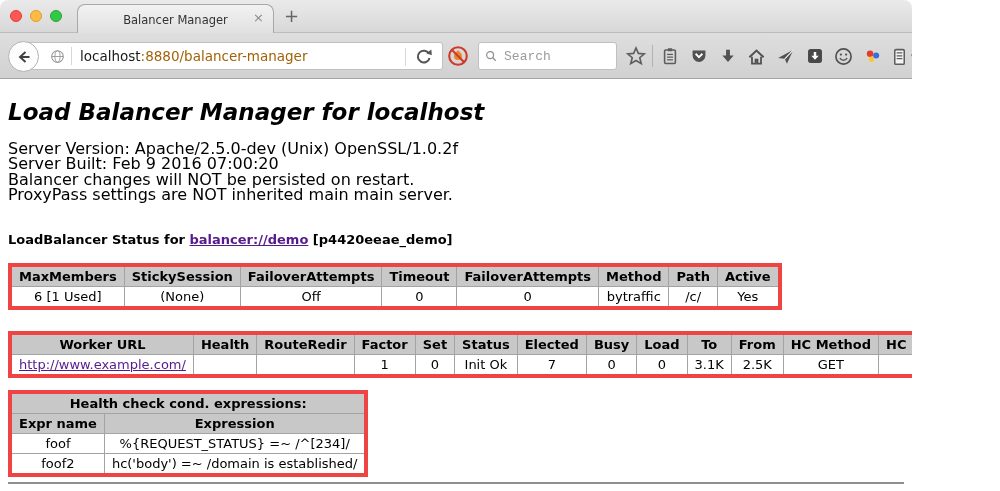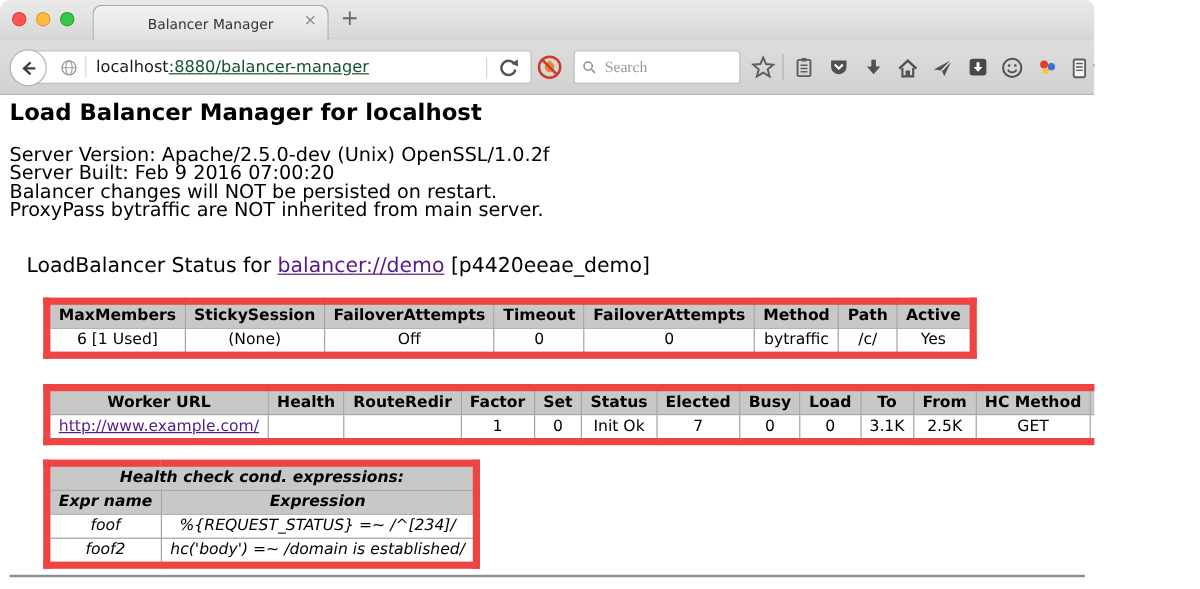--- a/index.html
+++ b/index.html
@@ -17,46 +17,46 @@
   .tab-close { position:absolute; right:9px; top:6px; color:#8a8a8a; font-size:13px; line-height:13px; cursor:default; }
   .newtab { position:absolute; left:284px; top:5px; font-size:18px; color:#666; }
 
   
   .navbar { height:46px; background:linear-gradient(#dedede,#d1d1d1); border-bottom:1px solid #a6a6a6; position:relative; }
   .backbtn { position:absolute; left:8px; top:8px; width:31px; height:31px; border-radius:50%; background:#fdfdfd; border:1px solid #b3b3b3; z-index:3; display:flex; align-items:center; justify-content:center; }
   .urlbar { position:absolute; left:23px; top:9px; width:420px; height:28px; background:#fff; border:1px solid #c0c0c0; border-radius:3px; display:flex; align-items:center; padding-left:26px; font-size:13.5px; }
   .urlbar .globe { margin-right:6px; display:flex; }
   .url-divider { width:1px; height:18px; background:#d6d6d6; margin-right:8px; }
   .url-host { color:#1a1a1a; }
-  .url-rest { color:#14532d;text-decoration:underline; }
+  .url-rest { color:#a16207; }
   .reload { position:absolute; right:9px; top:4px; display:flex; }
   .reload-sep { position:absolute; right:36px; top:5px; width:1px; height:18px; background:#d8d8d8; }
   .blocker { position:absolute; left:447px; top:12px; display:flex; }
   .searchbar { position:absolute; left:478px; top:9px; width:139px; height:28px; background:#fff; border:1px solid #c0c0c0; border-radius:3px; display:flex; align-items:center; padding:0 6px; }
-  .searchbar input { border:0; outline:0; width:100%; font-size:13px; color:#14532d; font-family:Liberation Serif, serif; background:transparent; margin-left:5px; }
+  .searchbar input { border:0; outline:0; width:100%; font-size:13px; color:#14532d; font-family:Liberation Mono, monospace; background:transparent; margin-left:5px; }
   .searchbar input::placeholder { color:#9b9b9b; }
   .icons { position:absolute; left:621px; top:0; height:46px; display:flex; align-items:center; }
   .icobox { width:29px; height:46px; display:flex; align-items:center; justify-content:center; }
   .caret { font-size:9px; color:#555; width:12px; }
   .toolbar-sep { width:1px; height:22px; background:#b2b2b2; margin:0 9px; }
   .burger { display:flex; flex-direction:column; gap:3px; }
   .burger span { display:block; width:18px; height:2.5px; background:#4a4a4a; border-radius:1px; }
 
   
   .content { padding:0 8px; color:#000; }
-  h1.title { margin:4px 0 0; font-size:19px; font-weight:bold; }
+  h1.title { margin:20px 0 0; font-size:23px; font-weight:bold;font-style:italic; }
   .info { margin-top:16px; font-size:16px; line-height:15.4px; }
-  h3.status { margin:29px 14px 0; font-size:17px; font-weight:normal; }
+  h3.status { margin:29px 0 0; font-size:13px; font-weight:bold; }
   a.vlink { color:#551a8b; text-decoration:underline; }
-  table { border-collapse:collapse; font-size:13px; margin-top:16px; border:6px solid #ef4444;margin-left:28px; }
+  table { border-collapse:collapse; font-size:13px; margin-top:16px; border:4px solid #ef4444; }
   th, td { border:1px solid #a3a3a3; padding:2px 7px; text-align:center; white-space:nowrap; }
   th { background:#c8c8c8; font-weight:bold; }
   td.left { text-align:center; }
   .worker-table { margin-top:21px; }
-  .health-table { margin-top:12px;font-style:italic; }
+  .health-table { margin-top:12px; }
   hr.bottom { margin:5px 0 0; border:0; border-top:1px solid #8f8f8f; border-bottom:1px solid #8f8f8f; height:1px; background:#e9e9e9; }
 </style>
 </head>
 <body>
 
 <div class="window">
 
   <div class="tabbar">
     <div class="traffic">
       <div class="light red"></div>
@@ -199,21 +199,21 @@
     </div>
   </div>
 
   <div class="content">
     <h1 class="title">Load Balancer Manager for localhost</h1>
 
     <div class="info">
       <div>Server Version: Apache/2.5.0-dev (Unix) OpenSSL/1.0.2f</div>
       <div>Server Built: Feb 9 2016 07:00:20</div>
       <div>Balancer changes will NOT be persisted on restart.</div>
-      <div>ProxyPass bytraffic are NOT inherited from main server.</div>
+      <div>ProxyPass settings are NOT inherited main main server.</div>
     </div>
 
     <h3 class="status">
       <span>LoadBalancer Status for </span><a class="vlink" href="#">balancer://demo</a><span> [p4420eeae_demo]</span>
     </h3>
 
     <table class="balancer-table">
       <tbody>
           <tr>
         <th>MaxMembers</th>

